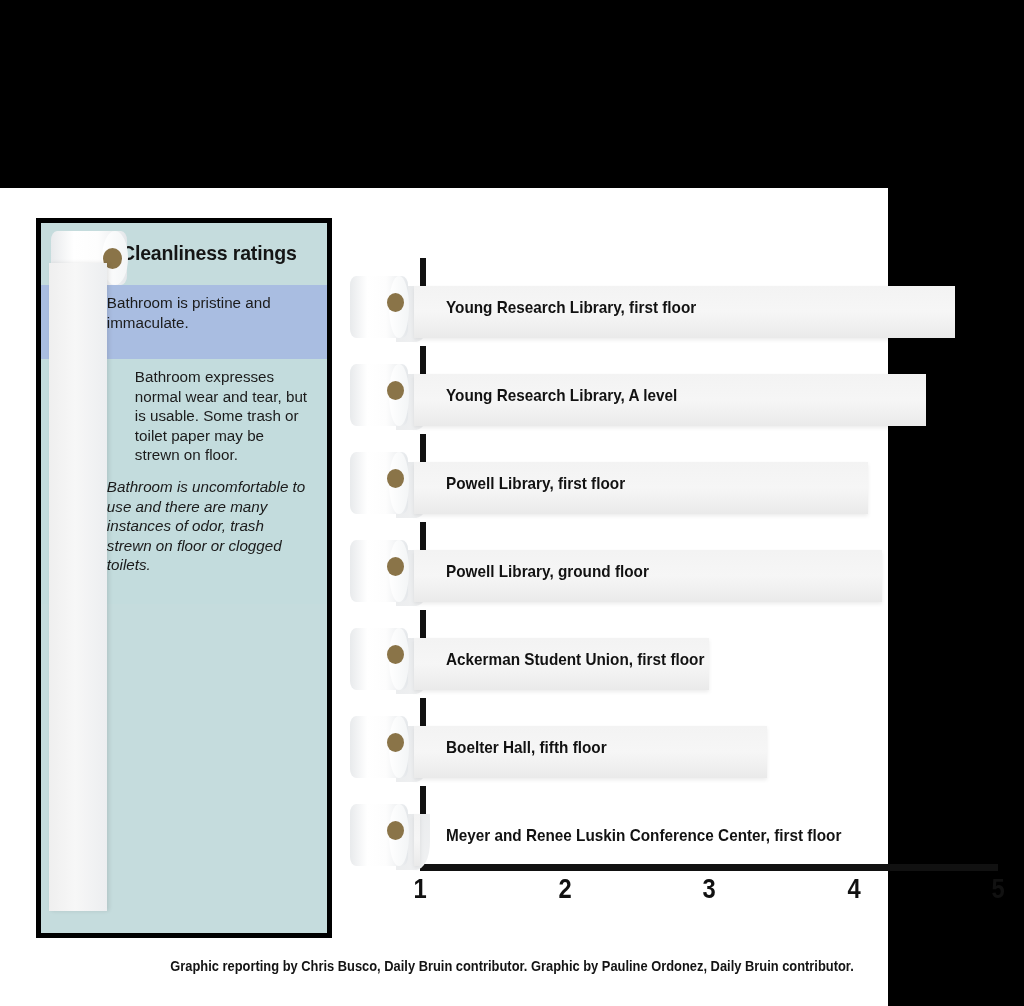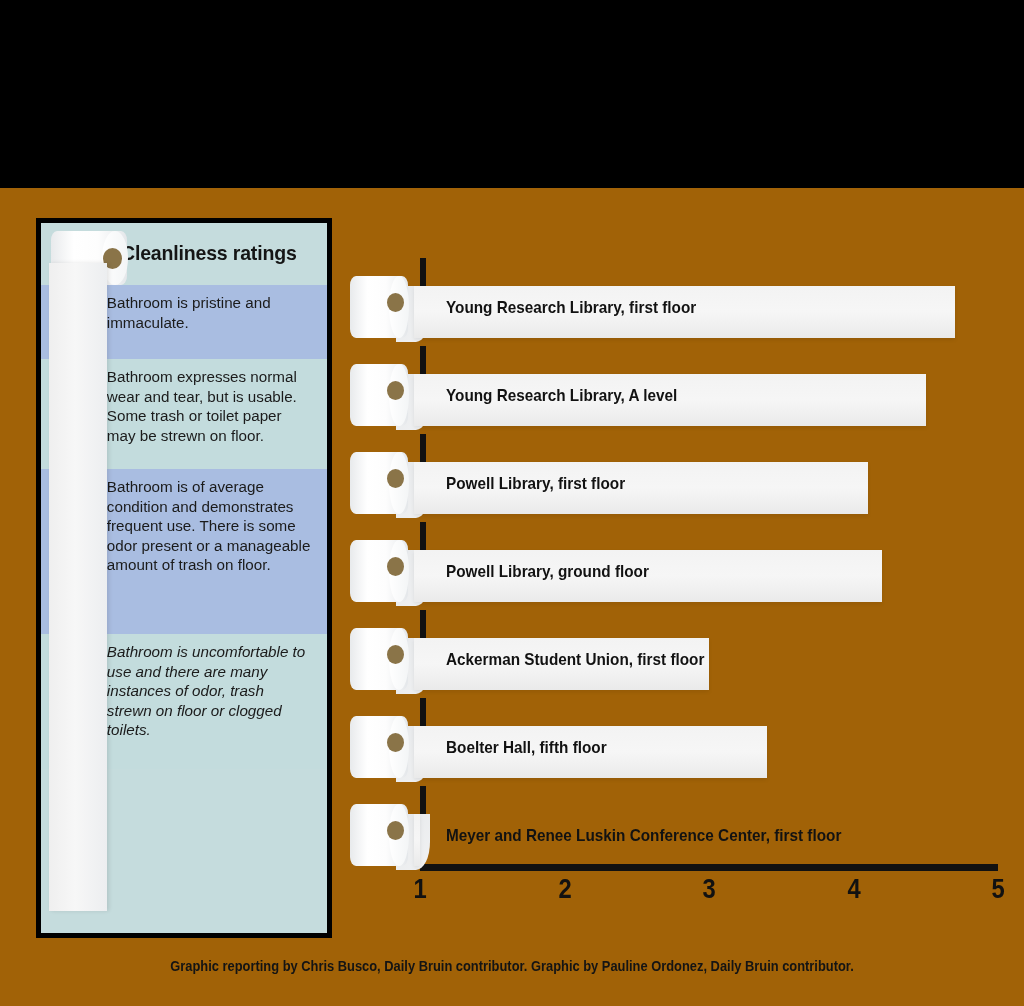--- a/index.html
+++ b/index.html
@@ -22,23 +22,23 @@
     left: 0; top: 0;
     width: 1024px;
     height: 188px;
     background: #000000;
   }
 
   
   #stage {
     position: absolute;
     left: 0; top: 188px;
-    width: 1024px;
+    width: 888px;
     height: 818px;
-    background: #a16207;
+    background: #ffffff;
   }
 
   
   #legend-panel {
     position: absolute;
     left: 36px;
     top: 30px;               
     width: 296px;
     height: 720px;
     border: 5px solid #000000;
@@ -291,27 +291,23 @@
         <div class="hole"></div>
       </div>
       <div id="legend-title">Cleanliness ratings</div>
     </div>
 
     <div id="legend-rows">
         <div class="legend-row odd" style="height: 74px;">
           <div class="legend-num">1</div>
           <div class="legend-desc">Bathroom is pristine and immaculate.</div>
         </div>
-        <div class="legend-row even" style="height: 110px;">
+        <div class="legend-row even" style="height: 110px; gap: 28px;">
           <div class="legend-num">2</div>
           <div class="legend-desc">Bathroom expresses normal wear and tear, but is usable. Some trash or toilet paper may be strewn on floor.</div>
-        </div>
-        <div class="legend-row odd" style="height: 165px;">
-          <div class="legend-num">3</div>
-          <div class="legend-desc">Bathroom is of average condition and demonstrates frequent use. There is some odor present or a manageable amount of trash on floor.</div>
         </div>
         <div class="legend-row even" style="height: 135px; font-style: italic;">
           <div class="legend-num">4</div>
           <div class="legend-desc">Bathroom is uncomfortable to use and there are many instances of odor, trash strewn on floor or clogged toilets.</div>
         </div>
       </div>
   </div>
 
   <div id="chart">
     <div id="bars-layer">

